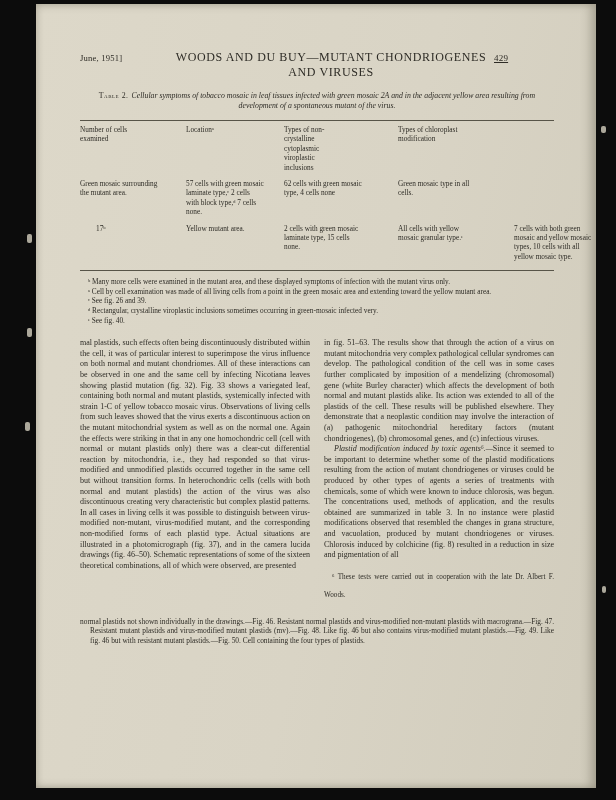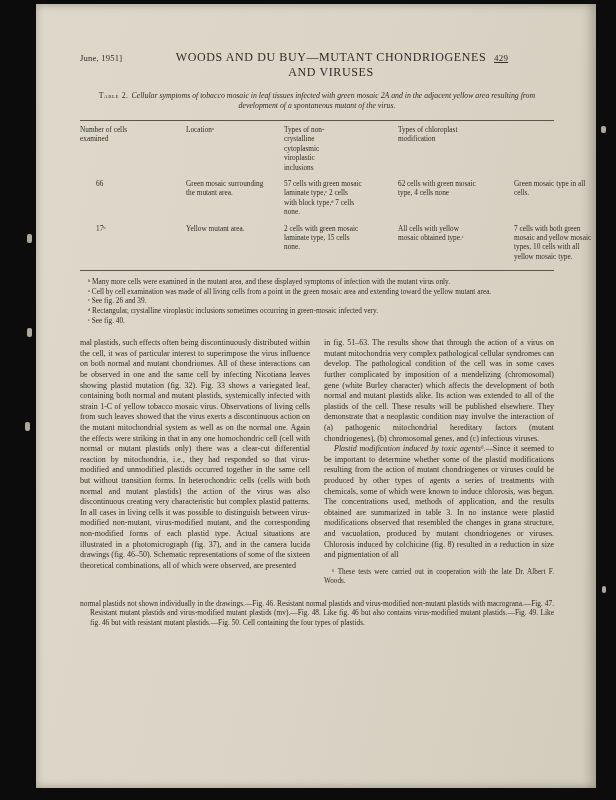--- a/index.html
+++ b/index.html
@@ -29,21 +29,21 @@
   .t-body-row{margin-top:7px;}
   .t-body-row .cell.c0{padding-left:16px;}
   .t-body-row .cell{max-width:78px;}
   .footnotes{margin-top:6px;font-size:7.3px;line-height:9.6px;}
   .footnote{margin:0;text-indent:8px;text-align:justify;}
   .body-cols{display:flex;gap:14px;margin-top:13px;font-size:8px;line-height:10.6px;text-align:justify;}
   .col{flex:1;min-width:0;}
   .col p{margin:0;}
   .p-indent{text-indent:10px;}
   .lead-italic{font-style:italic;}
-  .fn6{margin-top:7px;font-size:7.2px;line-height:9px;text-indent:8px;text-align:justify;}
+  .fn6{margin-top:7px;font-size:7.2px;line-height:18px;text-indent:8px;text-align:justify;}
   .fig-caption{margin-top:13px;font-size:7.4px;line-height:9.7px;text-align:justify;padding-left:10px;text-indent:-10px;}
 </style>
 </head>
 <body>
 
 <div class="scan-mark" style="left:27px;top:234px;width:5px;height:9px;"></div>
 <div class="scan-mark" style="left:27px;top:328px;width:5px;height:9px;"></div>
 <div class="scan-mark" style="left:25px;top:422px;width:5px;height:9px;"></div>
 <div class="scan-mark" style="left:601px;top:126px;width:5px;height:7px;"></div>
 <div class="scan-mark" style="left:602px;top:586px;width:4px;height:7px;"></div>
@@ -61,31 +61,30 @@
   </div>
 
   <div class="data-table">
     <div class="t-row t-head">
       <div class="cell c0">Number of cells examined</div>
       <div class="cell">Locationᵃ</div>
       <div class="cell">Types of non-crystalline cytoplasmic viroplastic inclusions</div>
       <div class="cell">Types of chloroplast modification</div>
     </div>
     <div class="t-row t-body-row">
-      <div class="cell c0">66</div>
       <div class="cell">Green mosaic surrounding the mutant area.</div>
       <div class="cell">57 cells with green mosaic laminate type,ᶜ 2 cells with block type,ᵈ 7 cells none.</div>
       <div class="cell">62 cells with green mosaic type, 4 cells none</div>
       <div class="cell">Green mosaic type in all cells.</div>
     </div>
     <div class="t-row t-body-row">
       <div class="cell c0">17ᵇ</div>
       <div class="cell">Yellow mutant area.</div>
       <div class="cell">2 cells with green mosaic laminate type, 15 cells none.</div>
-      <div class="cell">All cells with yellow mosaic obtained type.ᵉ</div>
+      <div class="cell">All cells with yellow mosaic granular type.ᵉ</div>
       <div class="cell">7 cells with both green mosaic and yellow mosaic types, 10 cells with all yellow mosaic type.</div>
     </div>
   </div>
 
   <div class="footnotes">
     <p class="footnote">ᵇ Many more cells were examined in the mutant area, and these displayed symptoms of infection with the mutant virus only.</p>
     <p class="footnote">ᵃ Cell by cell examination was made of all living cells from a point in the green mosaic area and extending toward the yellow mutant area.</p>
     <p class="footnote">ᶜ See fig. 26 and 39.</p>
     <p class="footnote">ᵈ Rectangular, crystalline viroplastic inclusions sometimes occurring in green-mosaic infected very.</p>
     <p class="footnote">ᵉ See fig. 40.</p>

